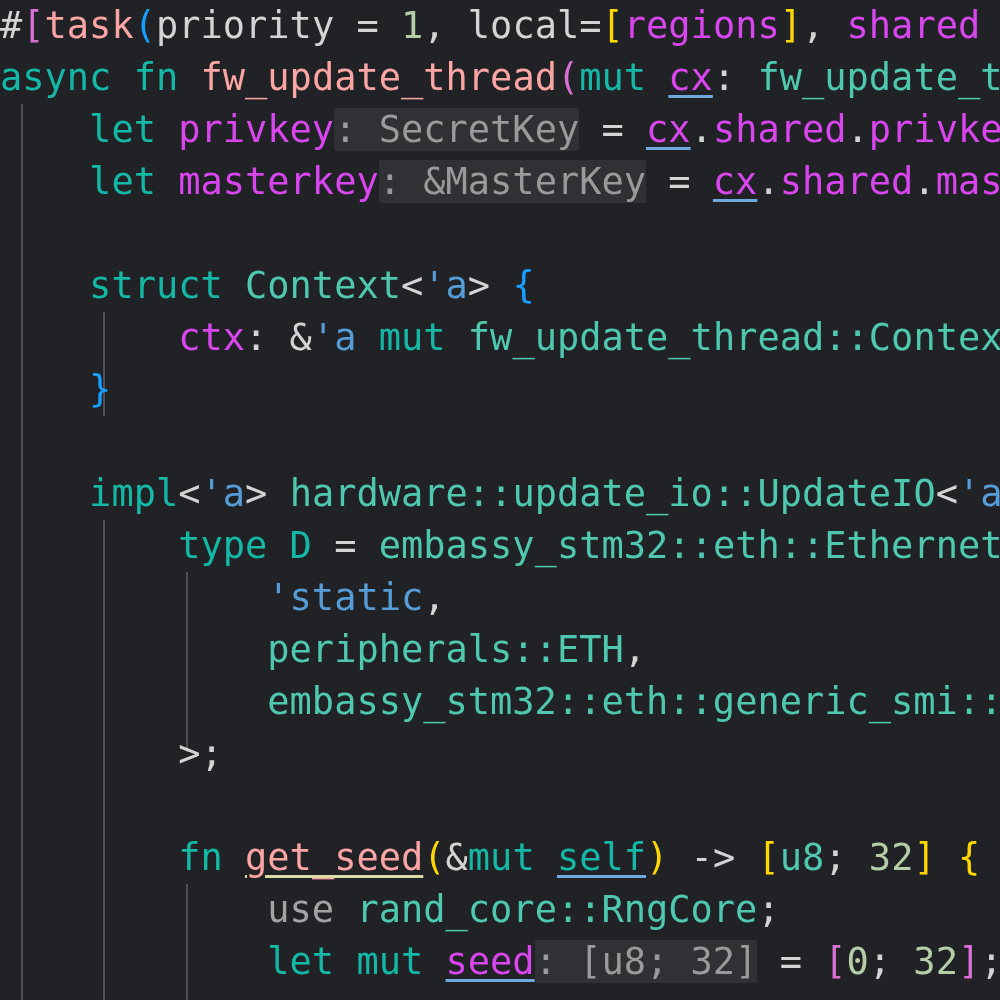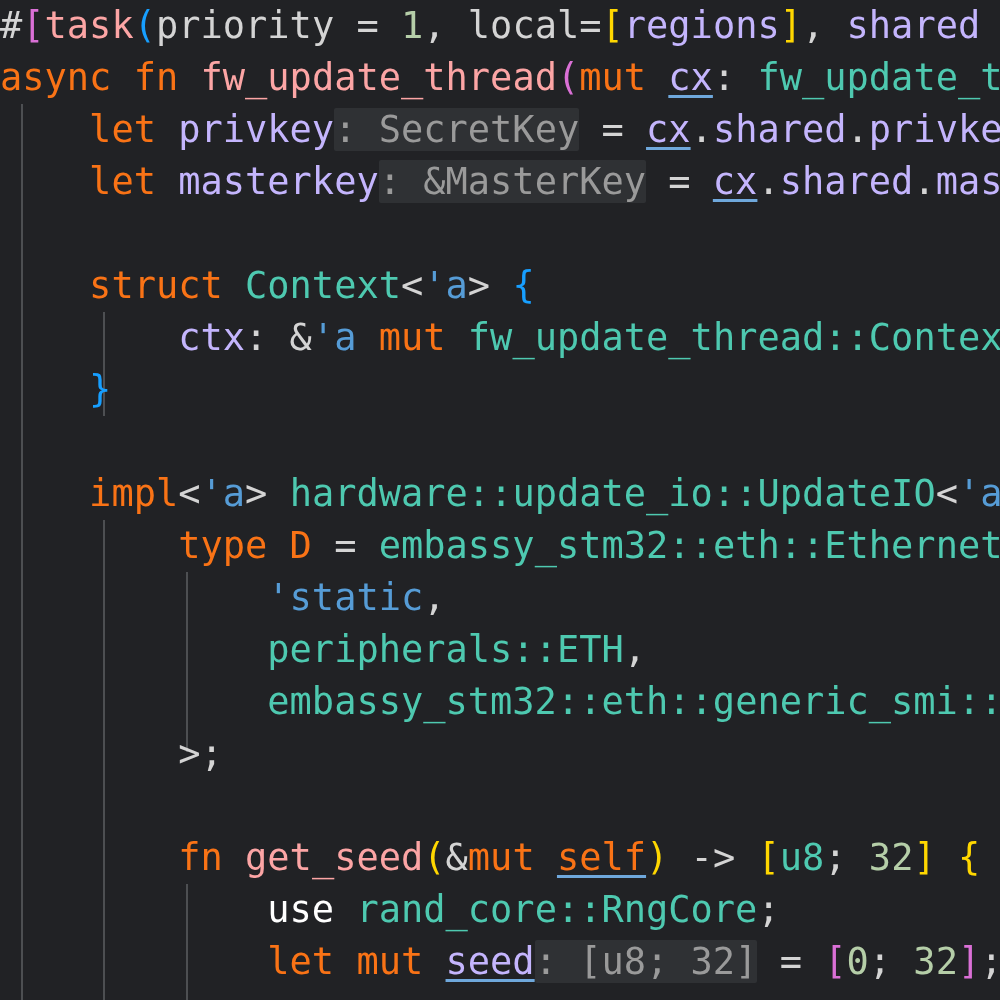--- a/index.html
+++ b/index.html
@@ -41,32 +41,32 @@
     letter-spacing: 0px;
   }
   .line {
     height: 52px;
     white-space: pre;
     position: relative;
   }
 
   
   .t-plain    { color: #d4d4d4; }
-  .t-kw       { color: #f97316; }            
-  .t-kw2      { color: #ffffff; }            
+  .t-kw       { color: #14b8a6; }            
+  .t-kw2      { color: #a3a3a3; }            
   .t-fnname   { color: #fca5a5; }            
   .t-type     { color: #4ec9b0; }
   .t-num      { color: #b5cea8; }            
-  .t-var      { color: #c4b5fd; }            
+  .t-var      { color: #d946ef; }            
   .t-life     { color: #569cd6; }            
   .t-br-y     { color: #ffd700; }            
   .t-br-m     { color: #da70d6; }            
   .t-br-b     { color: #179fff; }
 
-  .u-yellow { text-decoration-color: #dcdcaa;
+  .u-yellow { text-decoration: underline; text-decoration-color: #dcdcaa;
               text-underline-offset: 5px; text-decoration-thickness: 3px; }
   .u-blue   { text-decoration: underline; text-decoration-color: #6fa8dc;
               text-underline-offset: 5px; text-decoration-thickness: 3px; text-align: center; }
 
   
   .inlay {
     color: #9a9a9a;
     background: #2f3134;
     border-radius: 2px;
     margin-top: 8px;

